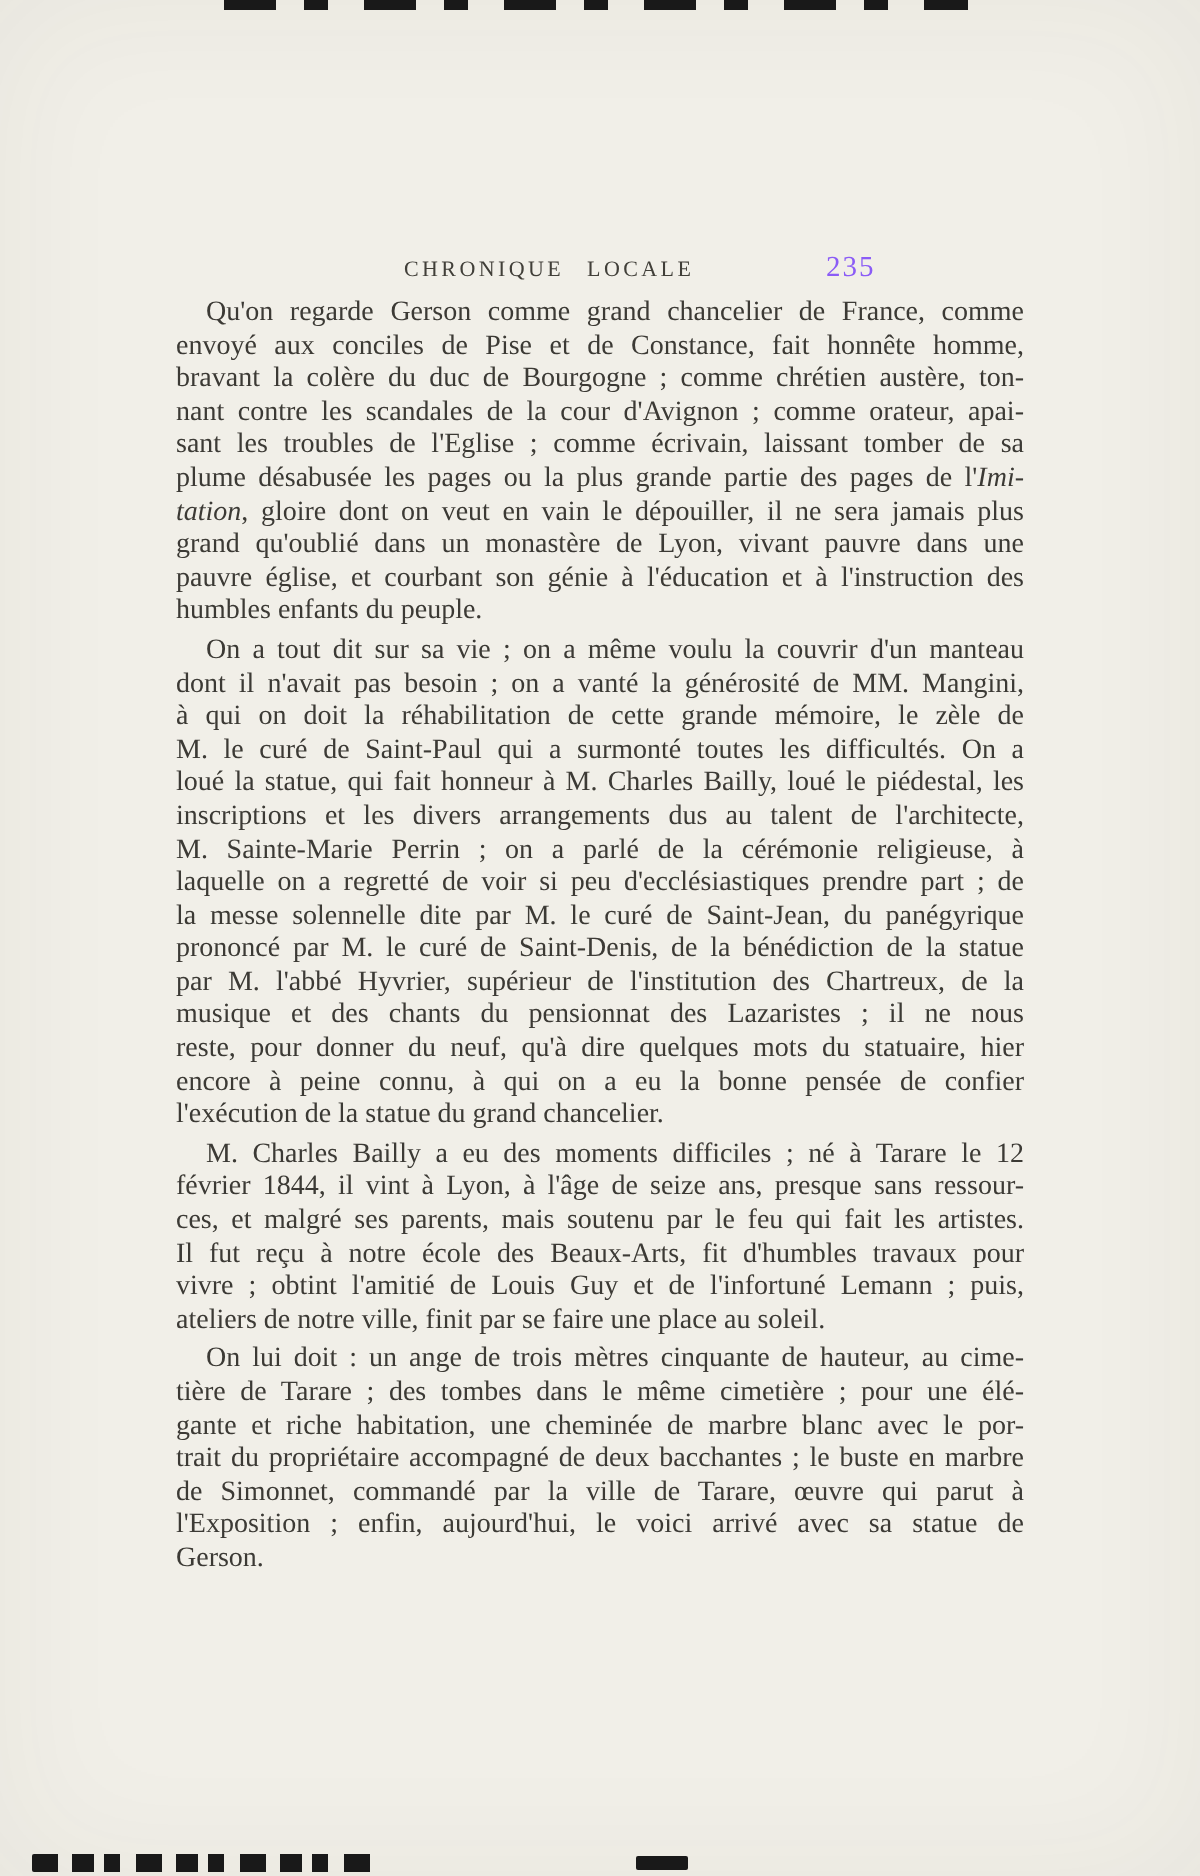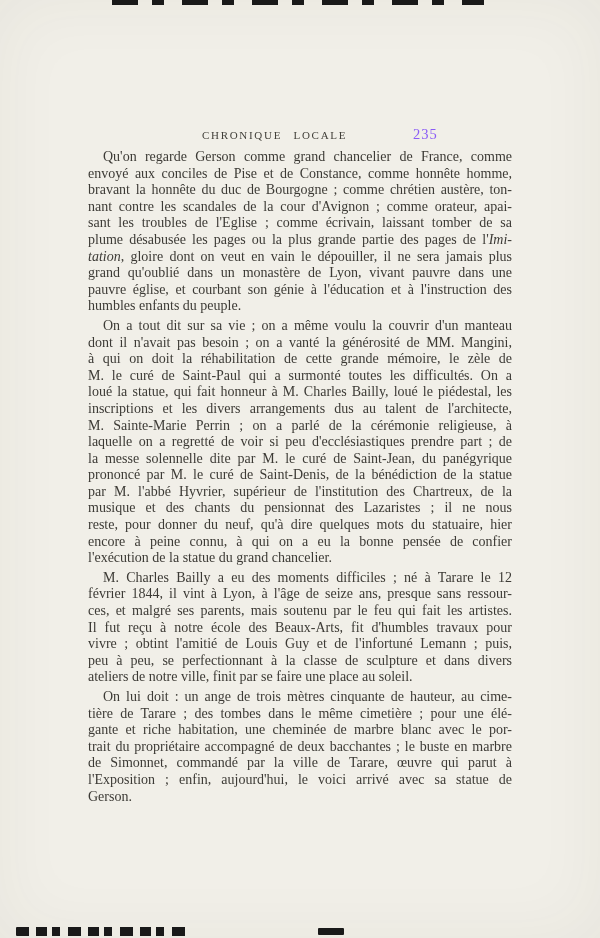--- a/index.html
+++ b/index.html
@@ -82,22 +82,22 @@
   <div class="artifact-top"></div>
 
   <div class="header">
     <span class="running-title">CHRONIQUE LOCALE</span>
     <span class="folio">235</span>
   </div>
 
   <div class="body-text">
       <p class="para">
         <span class="line first">Qu'on regarde Gerson comme grand chancelier de France, comme</span>
-        <span class="line">envoyé aux conciles de Pise et de Constance, comme honnête homme,</span>
-        <span class="line">bravant la honnête du duc de Bourgogne ; comme chrétien austère, ton-</span>
+        <span class="line">envoyé aux conciles de Pise et de Constance, fait honnête homme,</span>
+        <span class="line">bravant la colère du duc de Bourgogne ; comme chrétien austère, ton-</span>
         <span class="line">nant contre les scandales de la cour d'Avignon ; comme orateur, apai-</span>
         <span class="line">sant les troubles de l'Eglise ; comme écrivain, laissant tomber de sa</span>
         <span class="line">plume désabusée les pages ou la plus grande partie des pages de l'<i>Imi-</i></span>
         <span class="line"><i>tation</i>, gloire dont on veut en vain le dépouiller, il ne sera jamais plus</span>
         <span class="line">grand qu'oublié dans un monastère de Lyon, vivant pauvre dans une</span>
         <span class="line">pauvre église, et courbant son génie à l'éducation et à l'instruction des</span>
         <span class="line last">humbles enfants du peuple.</span>
       </p>
       <p class="para">
         <span class="line first">On a tout dit sur sa vie ; on a même voulu la couvrir d'un manteau</span>
@@ -115,21 +115,20 @@
         <span class="line">reste, pour donner du neuf, qu'à dire quelques mots du statuaire, hier</span>
         <span class="line">encore à peine connu, à qui on a eu la bonne pensée de confier</span>
         <span class="line last">l'exécution de la statue du grand chancelier.</span>
       </p>
       <p class="para">
         <span class="line first">M. Charles Bailly a eu des moments difficiles ; né à Tarare le 12</span>
         <span class="line">février 1844, il vint à Lyon, à l'âge de seize ans, presque sans ressour-</span>
         <span class="line">ces, et malgré ses parents, mais soutenu par le feu qui fait les artistes.</span>
         <span class="line">Il fut reçu à notre école des Beaux-Arts, fit d'humbles travaux pour</span>
         <span class="line">vivre ; obtint l'amitié de Louis Guy et de l'infortuné Lemann ; puis,</span>
-        <span class="line">peu à peu, se perfectionnant à la classe de sculpture et dans divers</span>
         <span class="line last">ateliers de notre ville, finit par se faire une place au soleil.</span>
       </p>
       <p class="para">
         <span class="line first">On lui doit : un ange de trois mètres cinquante de hauteur, au cime-</span>
         <span class="line">tière de Tarare ; des tombes dans le même cimetière ; pour une élé-</span>
         <span class="line">gante et riche habitation, une cheminée de marbre blanc avec le por-</span>
         <span class="line">trait du propriétaire accompagné de deux bacchantes ; le buste en marbre</span>
         <span class="line">de Simonnet, commandé par la ville de Tarare, œuvre qui parut à</span>
         <span class="line">l'Exposition ; enfin, aujourd'hui, le voici arrivé avec sa statue de</span>
         <span class="line last">Gerson.</span>

